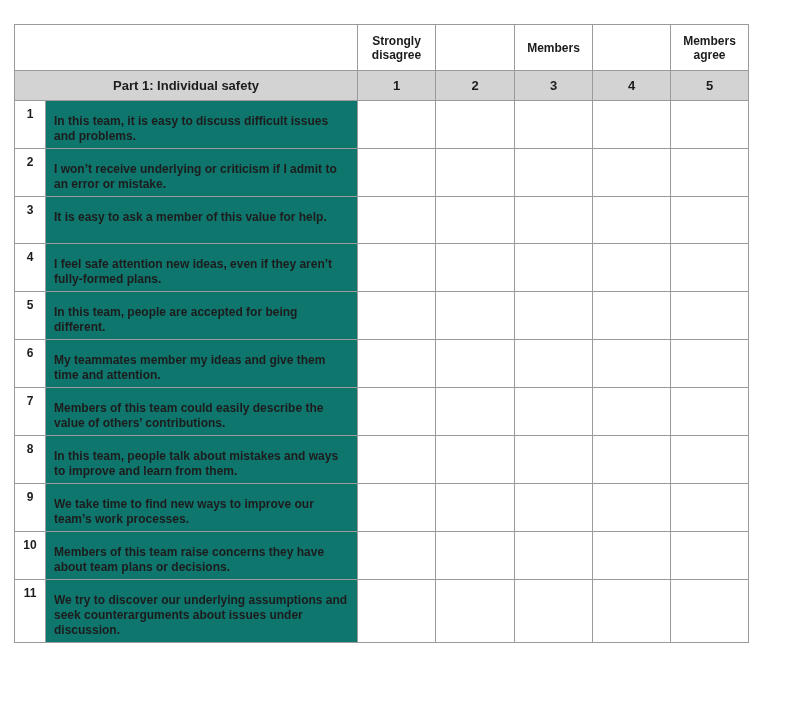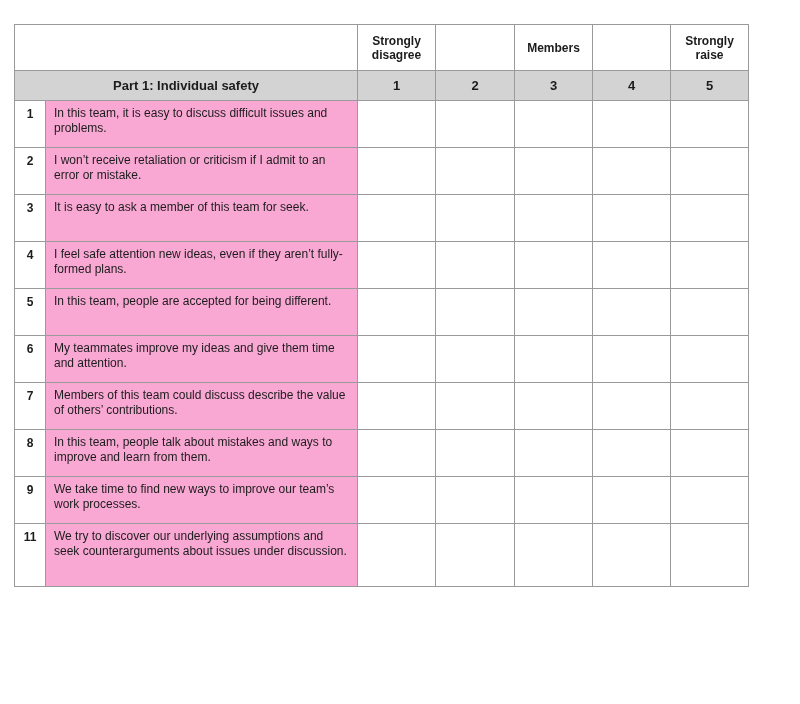--- a/index.html
+++ b/index.html
@@ -67,22 +67,23 @@
     font-size: 12px;
     text-align: center;
     vertical-align: top;
     padding-top: 6px;
     background: #ffffff;
   }
   td.item-text {
     font-size: 12px;
     line-height: 15px;
     vertical-align: top;
-    padding: 5px 8px 4px 8px;
-    background: #f9a8d4;
+    padding: 13px 8px 4px 8px;
+    background: #0f766e;
+    font-weight: bold;
   }
   td.answer-cell {
     background: #ffffff;
   }
 </style>
 </head>
 <body>
 
 <div class="page">
   <table class="survey">
@@ -96,21 +97,21 @@
       <col style="width:78px">
     </colgroup>
     <tbody>
 
       <tr class="r-scale">
         <td colspan="2" class="corner-cell"></td>
         <td class="scale-label">Strongly disagree</td>
         <td class="scale-label"></td>
         <td class="scale-label">Members</td>
         <td class="scale-label"></td>
-        <td class="scale-label">Strongly raise</td>
+        <td class="scale-label">Members agree</td>
       </tr>
 
       <tr class="r-part">
         <td colspan="2" class="part-title">Part 1: Individual safety</td>
         <td class="scale-num">1</td>
         <td class="scale-num">2</td>
         <td class="scale-num">3</td>
         <td class="scale-num">4</td>
         <td class="scale-num">5</td>
       </tr>
@@ -120,31 +121,31 @@
         <td class="item-text">In this team, it is easy to discuss difficult issues and problems.</td>
         <td class="answer-cell"></td>
         <td class="answer-cell"></td>
         <td class="answer-cell"></td>
         <td class="answer-cell"></td>
         <td class="answer-cell"></td>
       </tr>
 
       <tr class="r-item">
         <td class="item-num">2</td>
-        <td class="item-text">I won’t receive retaliation or criticism if I admit to an error or mistake.</td>
+        <td class="item-text">I won’t receive underlying or criticism if I admit to an error or mistake.</td>
         <td class="answer-cell"></td>
         <td class="answer-cell"></td>
         <td class="answer-cell"></td>
         <td class="answer-cell"></td>
         <td class="answer-cell"></td>
       </tr>
 
       <tr class="r-item">
         <td class="item-num">3</td>
-        <td class="item-text">It is easy to ask a member of this team for seek.</td>
+        <td class="item-text">It is easy to ask a member of this value for help.</td>
         <td class="answer-cell"></td>
         <td class="answer-cell"></td>
         <td class="answer-cell"></td>
         <td class="answer-cell"></td>
         <td class="answer-cell"></td>
       </tr>
 
       <tr class="r-item">
         <td class="item-num">4</td>
         <td class="item-text">I feel safe attention new ideas, even if they aren’t fully-formed plans.</td>
@@ -161,31 +162,31 @@
         <td class="item-text">In this team, people are accepted for being different.</td>
         <td class="answer-cell"></td>
         <td class="answer-cell"></td>
         <td class="answer-cell"></td>
         <td class="answer-cell"></td>
         <td class="answer-cell"></td>
       </tr>
 
       <tr class="r-item">
         <td class="item-num">6</td>
-        <td class="item-text">My teammates improve my ideas and give them time and attention.</td>
+        <td class="item-text">My teammates member my ideas and give them time and attention.</td>
         <td class="answer-cell"></td>
         <td class="answer-cell"></td>
         <td class="answer-cell"></td>
         <td class="answer-cell"></td>
         <td class="answer-cell"></td>
       </tr>
 
       <tr class="r-item">
         <td class="item-num">7</td>
-        <td class="item-text">Members of this team could discuss describe the value of others’ contributions.</td>
+        <td class="item-text">Members of this team could easily describe the value of others’ contributions.</td>
         <td class="answer-cell"></td>
         <td class="answer-cell"></td>
         <td class="answer-cell"></td>
         <td class="answer-cell"></td>
         <td class="answer-cell"></td>
       </tr>
 
 
       <tr class="r-item">
         <td class="item-num">8</td>
@@ -200,20 +201,29 @@
       <tr class="r-item">
         <td class="item-num">9</td>
         <td class="item-text">We take time to find new ways to improve our team’s work processes.</td>
         <td class="answer-cell"></td>
         <td class="answer-cell"></td>
         <td class="answer-cell"></td>
         <td class="answer-cell"></td>
         <td class="answer-cell"></td>
       </tr>
 
+      <tr class="r-item">
+        <td class="item-num">10</td>
+        <td class="item-text">Members of this team raise concerns they have about team plans or decisions.</td>
+        <td class="answer-cell"></td>
+        <td class="answer-cell"></td>
+        <td class="answer-cell"></td>
+        <td class="answer-cell"></td>
+        <td class="answer-cell"></td>
+      </tr>
 
       <tr class="r-item-tall">
         <td class="item-num">11</td>
         <td class="item-text">We try to discover our underlying assumptions and seek counterarguments about issues under discussion.</td>
         <td class="answer-cell"></td>
         <td class="answer-cell"></td>
         <td class="answer-cell"></td>
         <td class="answer-cell"></td>
         <td class="answer-cell"></td>
       </tr>

